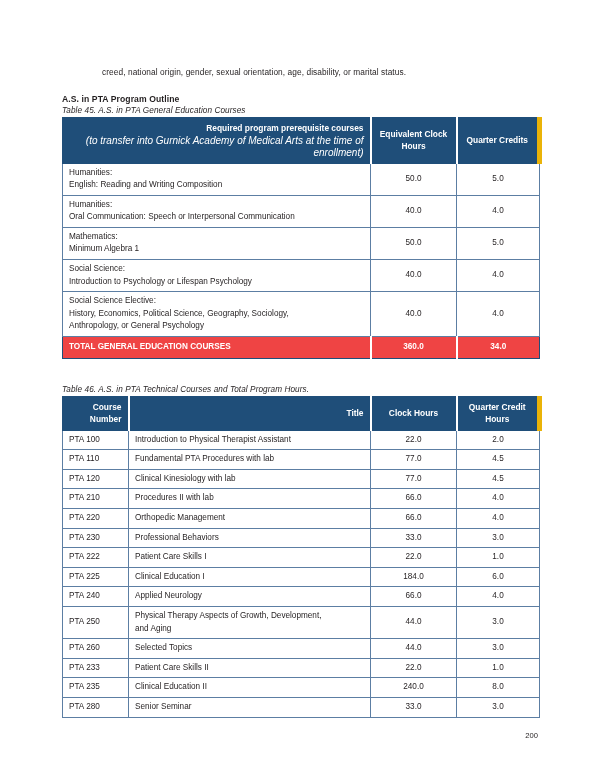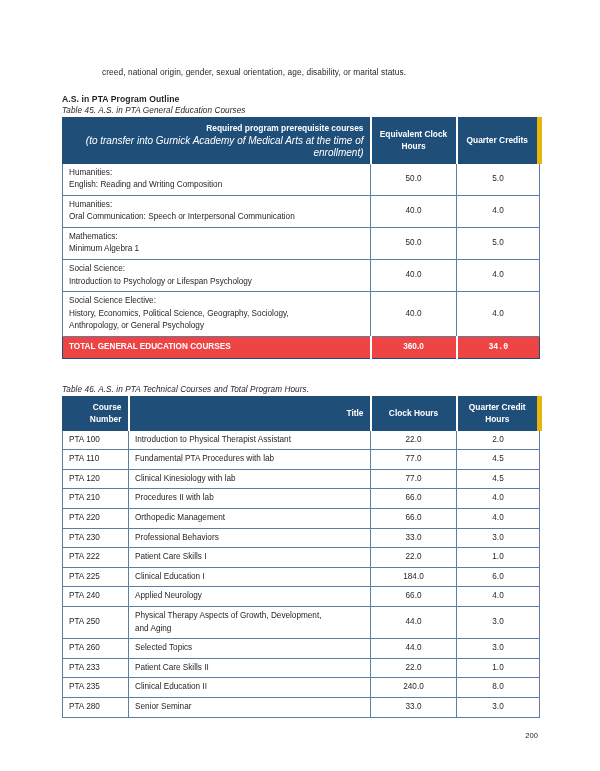--- a/index.html
+++ b/index.html
@@ -106,21 +106,21 @@
 
   
   .doc-table tr.total-row td {
     background: #ef4444;
     color: #ffffff;
     font-weight: bold;
     border-color: #1f4e79;
     border-right: 2px solid #ffffff;
     padding: 4px 6px;
   }
-  .doc-table tr.total-row td:last-child { border-right: 1px solid #1f4e79; font-family: Liberation Mono, monospace; }
+  .doc-table tr.total-row td:last-child { border-right: 1px solid #1f4e79; }
 
   .spacer-between { height: 24px; }
 
   .page-number {
     position: absolute;
     right: 62px;
     top: 731px;
     font-size: 7.6px;
     color: #231f20;
     text-align: left;

